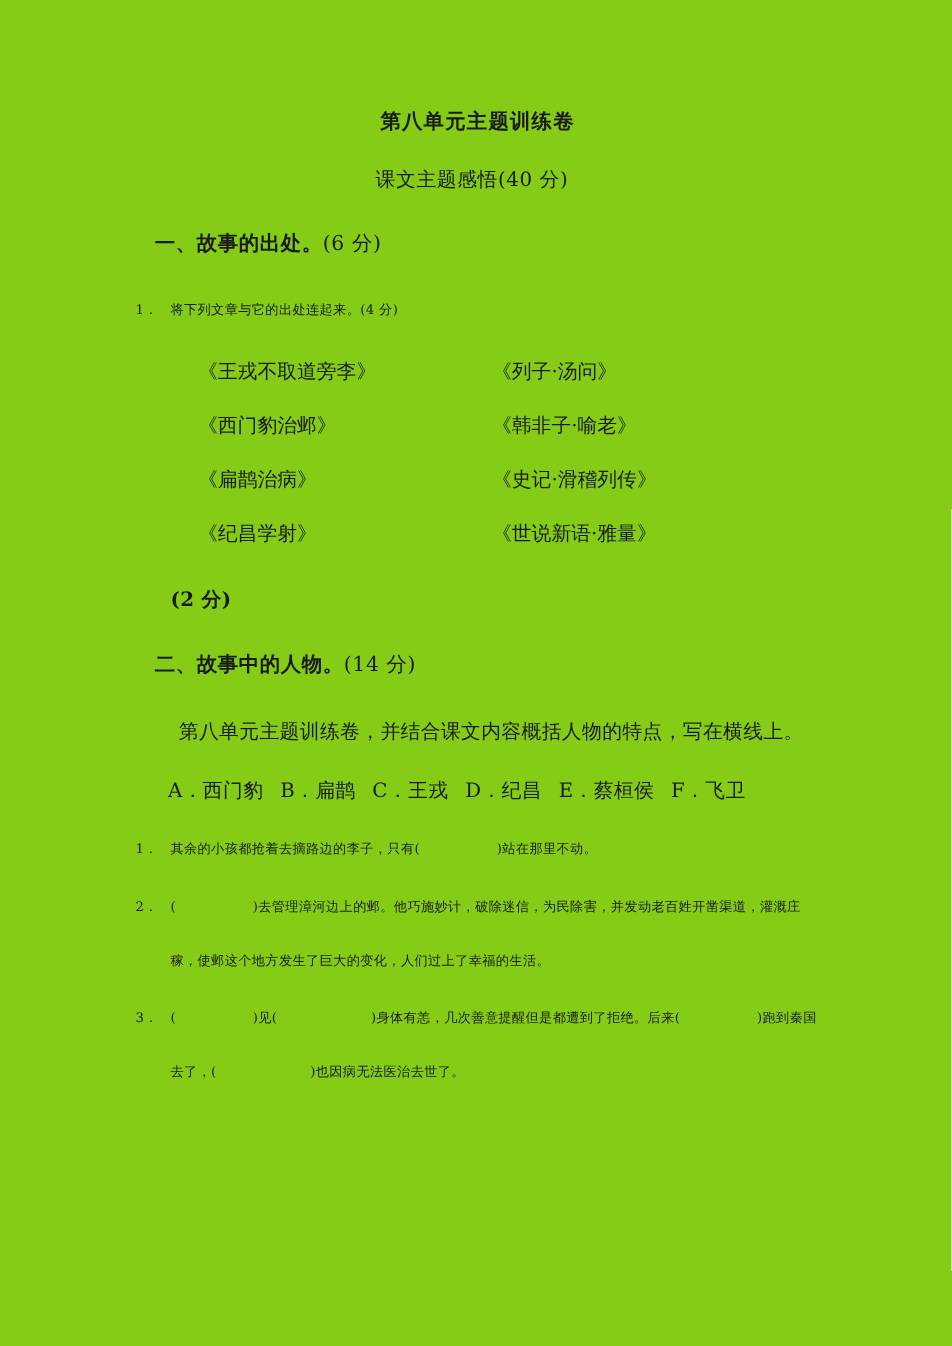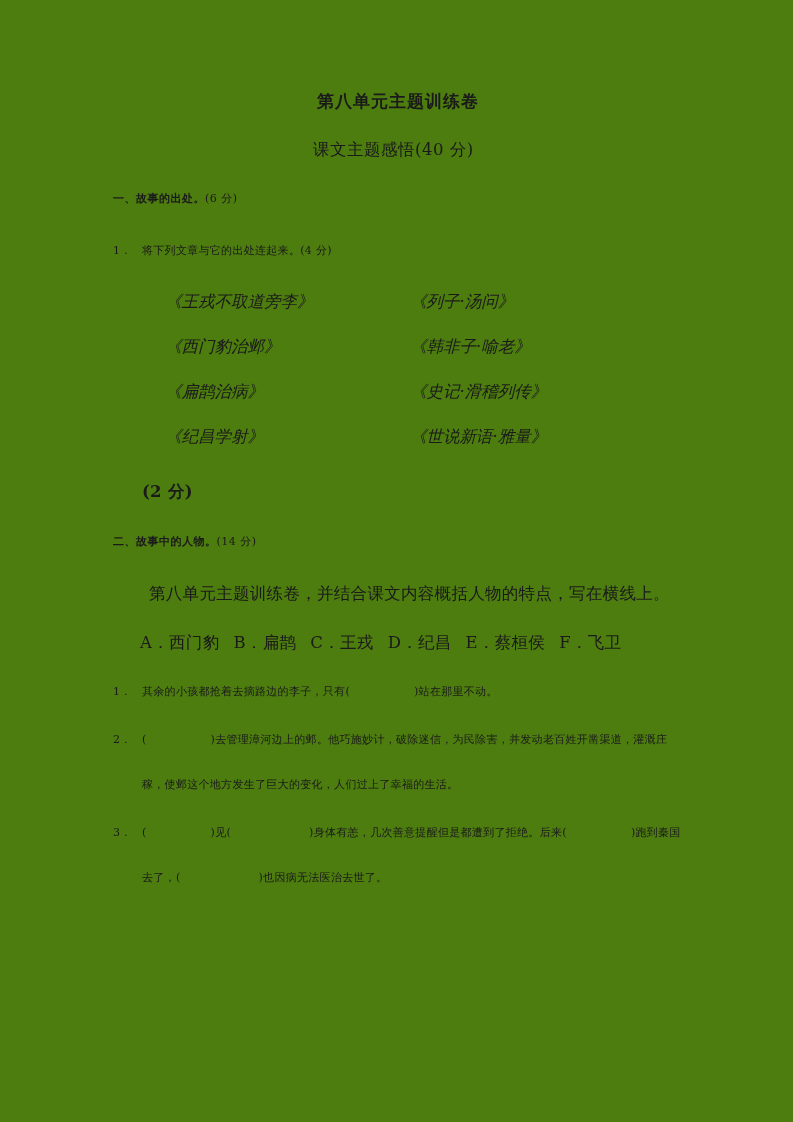--- a/index.html
+++ b/index.html
@@ -14,21 +14,21 @@
     font-family: "DejaVu Serif", "Liberation Serif", serif;
     color: #1a1a1a;
     overflow: hidden;
   }
 
   .page {
     position: absolute;
     left: 0; top: 0;
     width: 793px;
     height: 1122px;
-    background: #4d7c0f;
+    background: #84cc16;
   }
 
   
   .content {
     position: absolute;
     left: 113px;
     top: 90px;
     width: 570px;
   }
 
@@ -43,23 +43,23 @@
   }
   .doc-subtitle {
     font-size: 16.5px;
     margin: 0 0 30px 0;
     padding-left: 200px;
     letter-spacing: .5px;
   }
 
   
   .section-heading {
-    font-size: 11px;
+    font-size: 17px;
     font-weight: bold;
-    margin: 0 0 22px 0;
+    margin: 0 0 22px 16px;
     letter-spacing: .5px;
   }
   .section-heading .pts {
     font-weight: normal;
   }
 
   
   .q {
     font-size: 11px;
     line-height: 45px;
@@ -70,21 +70,20 @@
   }
   .q .num {
     display: inline-block;
     width: 29px;
     text-indent: 0;
   }
 
   
   .match-list {
     margin: 6px 0 10px 0;
-    font-style: italic;
   }
   .match-row {
     display: flex;
     font-size: 16.5px;
     line-height: 45px;
     padding-left: 52px;
   }
   .match-left {
     width: 245px;
     flex: 0 0 245px;

